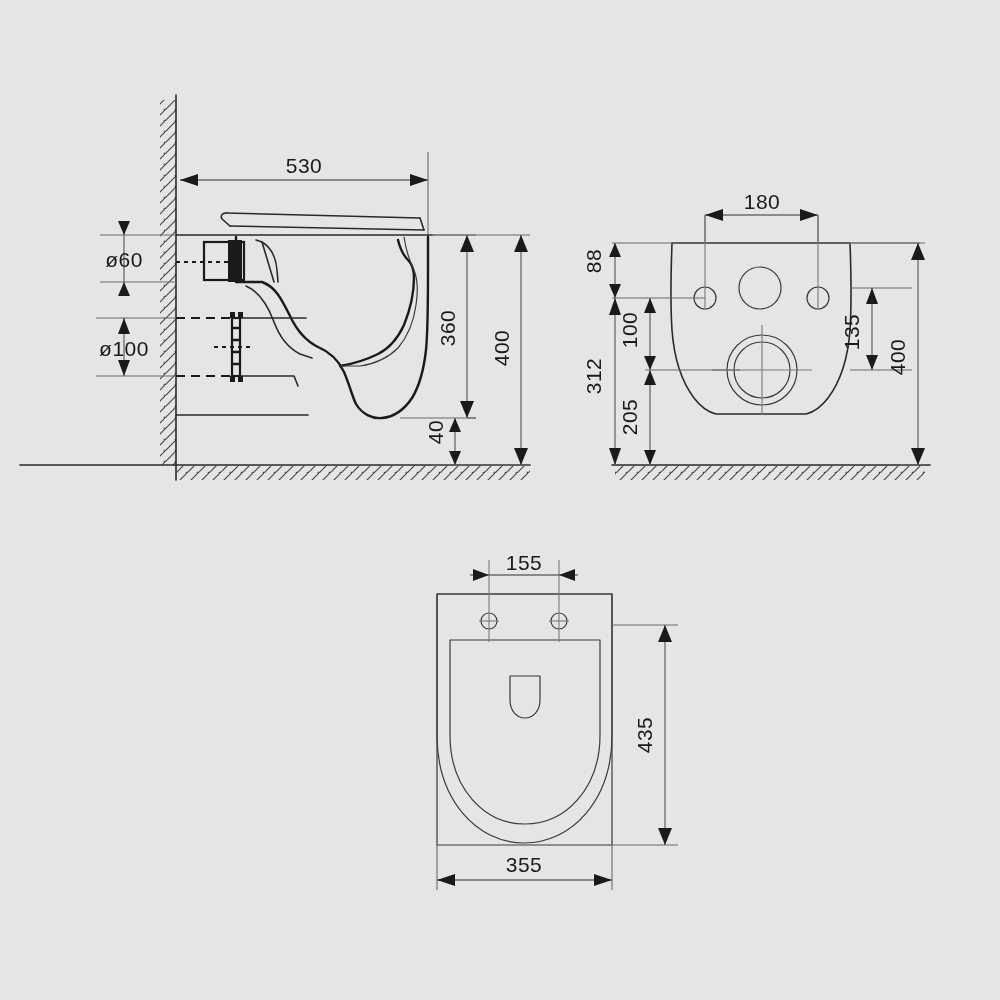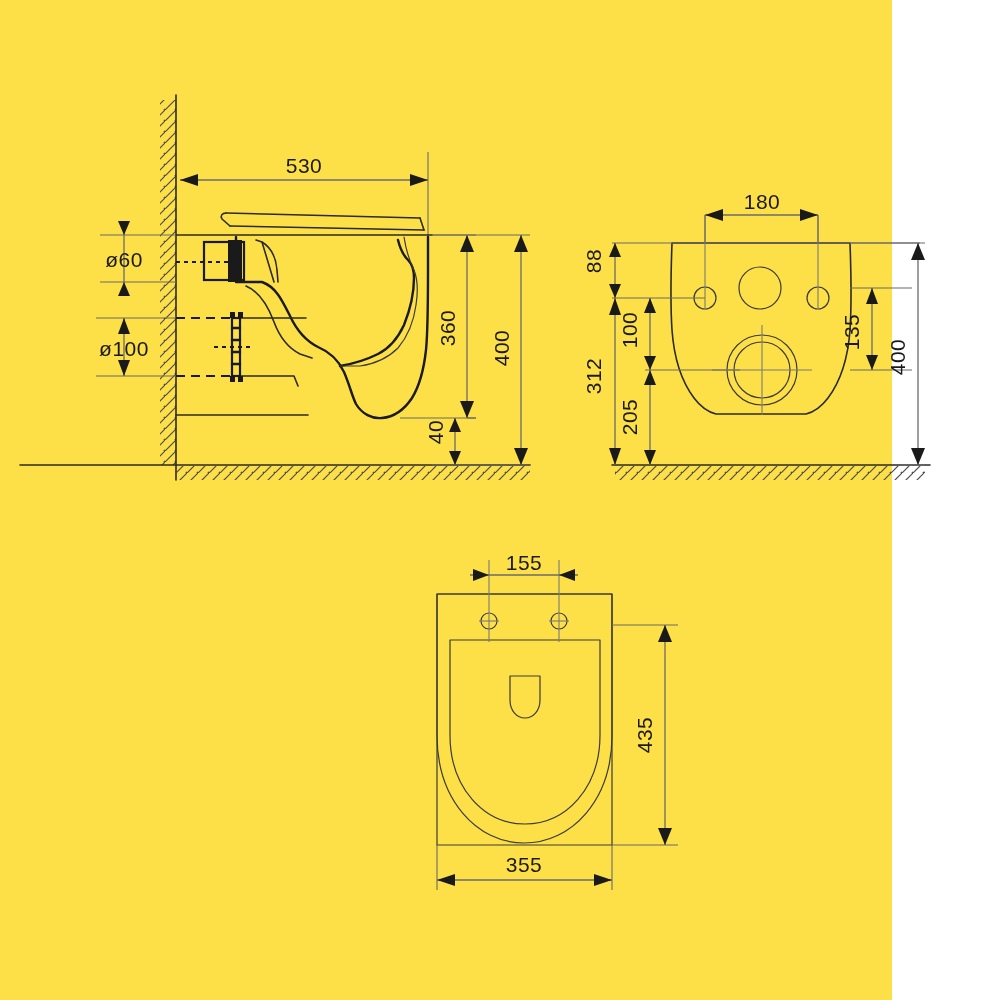--- a/index.html
+++ b/index.html
@@ -9,23 +9,23 @@
     background: #ffffff;
   }
   body {
     width: 1000px;
     height: 1000px;
     font-family: "Liberation Sans", sans-serif;
     overflow: hidden;
   }
   #drawing-root {
     position: relative;
-    width: 892px;
+    width: 1000px;
     height: 1000px;
-    background: #fde047;
+    background: #e5e5e5;
   }
   svg#tech-drawing {
     display: block;
     width: 1000px;
     height: 1000px;
   }
   .dim-text {
     font-family: "Liberation Sans", sans-serif;
     font-size: 21px;
     fill: #1a1a1a;

